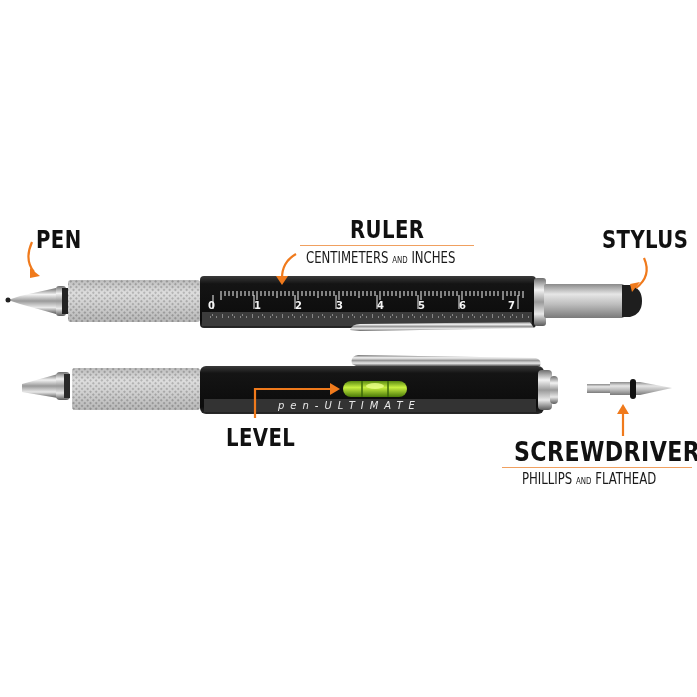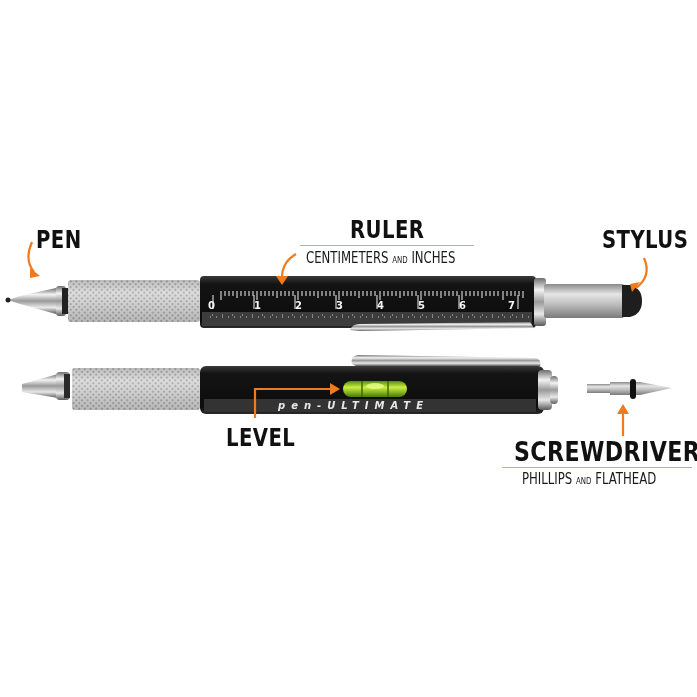--- a/index.html
+++ b/index.html
@@ -217,21 +217,21 @@
     <text x="254" y="309">1</text>
     <text x="295" y="309">2</text>
     <text x="336" y="309">3</text>
     <text x="377" y="309">4</text>
     <text x="418" y="309">5</text>
     <text x="459" y="309">6</text>
     <text x="508" y="309">7</text>
   </g>
 </svg>
 
-<div class="abs" style="left:278px; top:400px; color:#e8e8e8; font-family:'DejaVu Sans',sans-serif; font-weight:bold; font-size:10px; letter-spacing:6px; font-style:italic;">pen-ULTIMATE</div>
+<div class="abs" style="left:278px; top:400px; color:#e8e8e8; font-family:'DejaVu Sans',sans-serif; font-weight:normal; font-size:10px; letter-spacing:6px; font-style:italic;">pen-ULTIMATE</div>
 
 <div class="abs label-big" style="left:36px; top:226px; font-size:24px;">PEN</div>
 
 <div class="abs label-big" style="left:350px; top:216px; font-size:24px;">RULER</div>
 <div class="abs rule" style="left:300px; top:245px; width:174px;"></div>
 <div class="abs label-sub" style="left:306px; top:249px; font-size:15px;">
   <span>CENTIMETERS</span>
   <span class="small">AND</span>
   <span>INCHES</span>
 </div>

